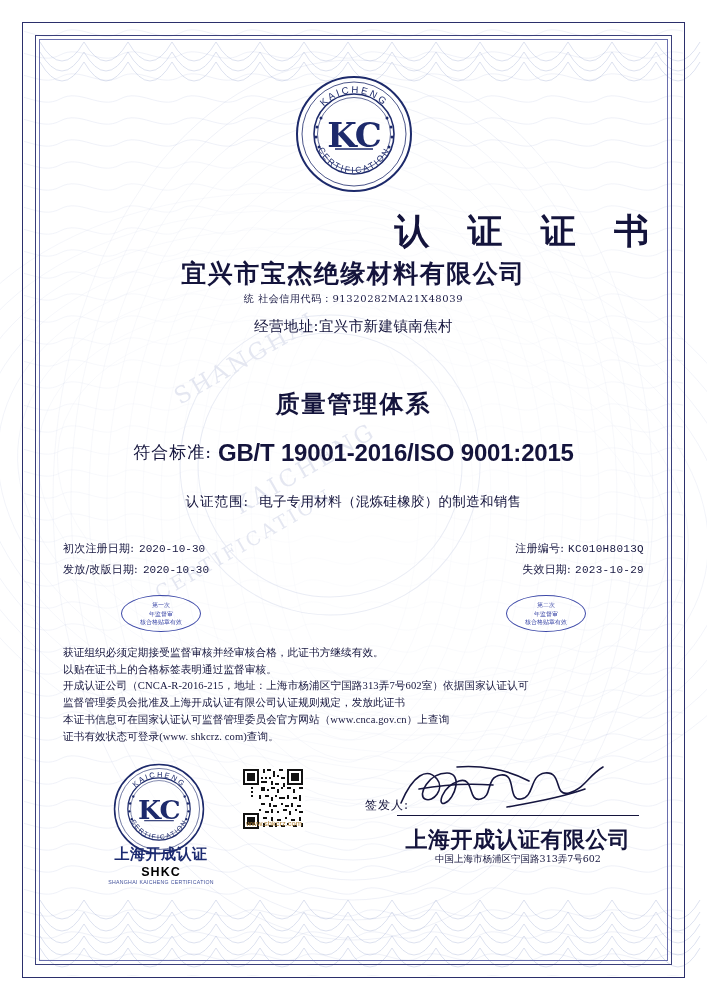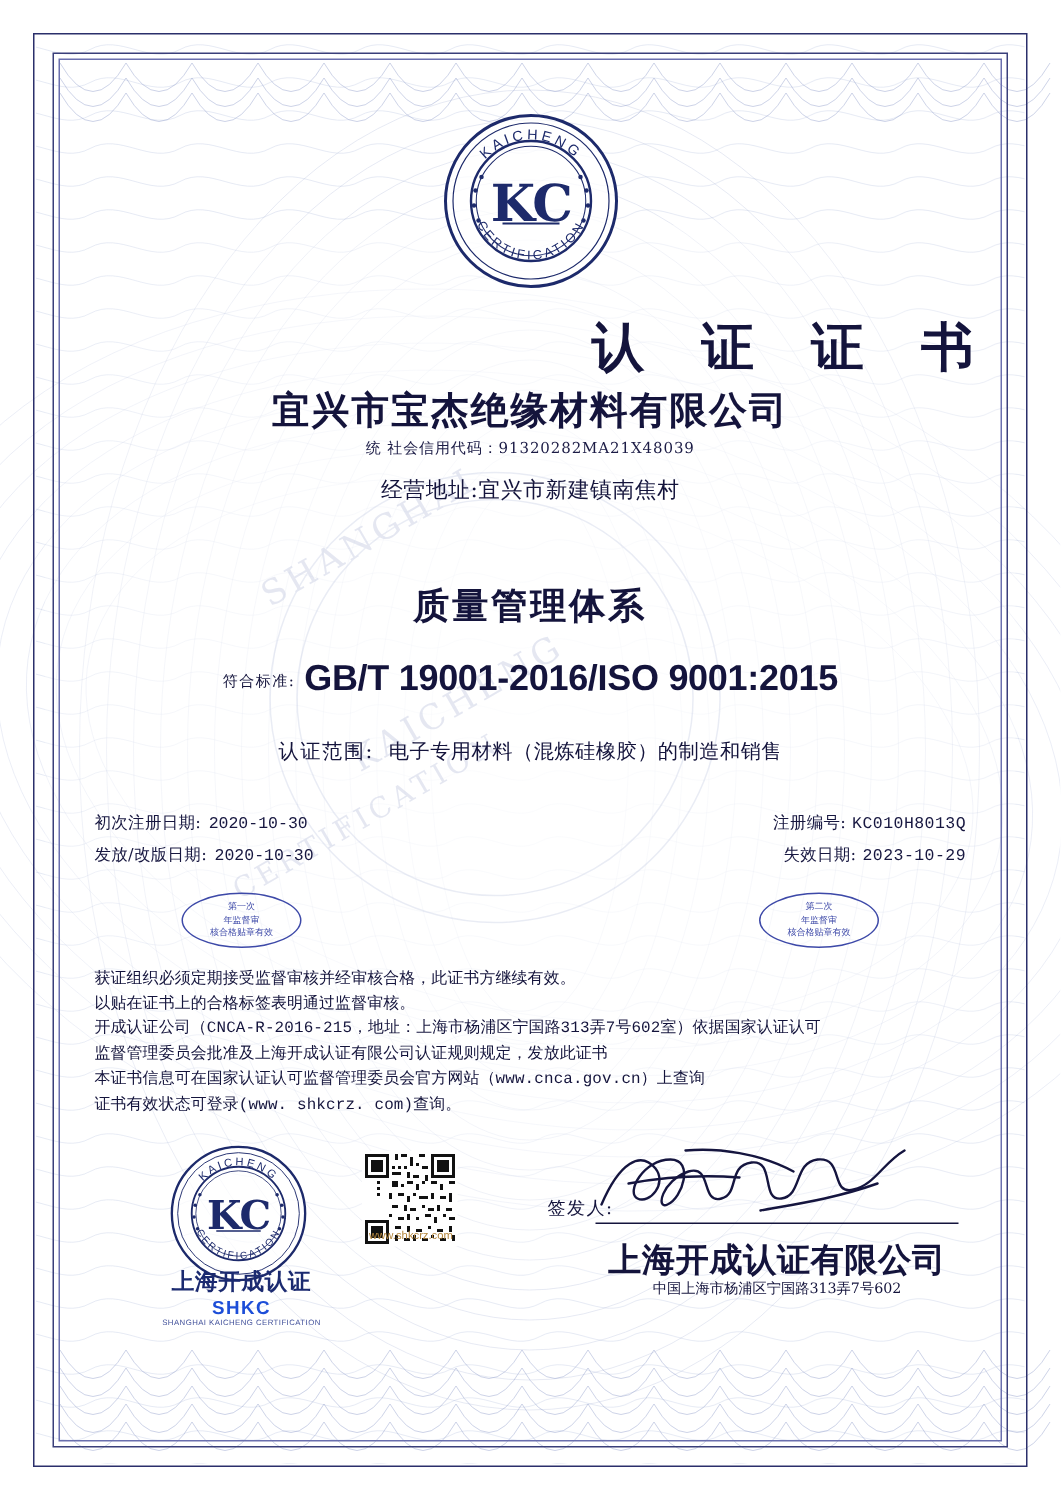--- a/index.html
+++ b/index.html
@@ -122,21 +122,21 @@
   }
 
   .standard-row {
     position: absolute;
     top: 394px;
     width: 100%;
     text-align: center;
     color: #14143c;
   }
   .standard-label {
-    font-size: 10px;
+    font-size: 17px;
     font-family: "DejaVu Serif", serif;
     letter-spacing: 1px;
     vertical-align: 3px;
   }
   .standard-value {
     font-size: 24px;
     font-weight: bold;
     font-family: "Liberation Sans", sans-serif;
     letter-spacing: -0.2px;
     margin-left: 6px;
@@ -201,21 +201,21 @@
 
   
   .legal {
     position: absolute;
     top: 600px;
     left: 18px;
     right: 18px;
     font-size: 10.6px;
     line-height: 1.58;
     color: #14143c;
-    font-family: Liberation Mono, monospace;
+    font-family: Liberation Serif, serif;
     letter-spacing: 0.1px;
   }
   .legal div { white-space: nowrap; }
 
   
   .seal-bottom {
     position: absolute;
     left: 68px;
     top: 718px;
     width: 92px;
@@ -231,21 +231,21 @@
   .shkc-cn {
     font-size: 15px;
     font-weight: bold;
     color: #1b2a70;
     font-family: "DejaVu Serif", serif;
     letter-spacing: 0.5px;
   }
   .shkc-en {
     font-size: 12.5px;
     font-weight: bold;
-    color: #1d4ed8;
+    color: #000000;
     font-family: "Liberation Sans", sans-serif;
     letter-spacing: 1px;
     margin-top: 1px;
   }
   .shkc-en2 {
     font-size: 5.2px;
     color: #41509a;
     font-family: "Liberation Sans", sans-serif;
     letter-spacing: 0.3px;
   }

